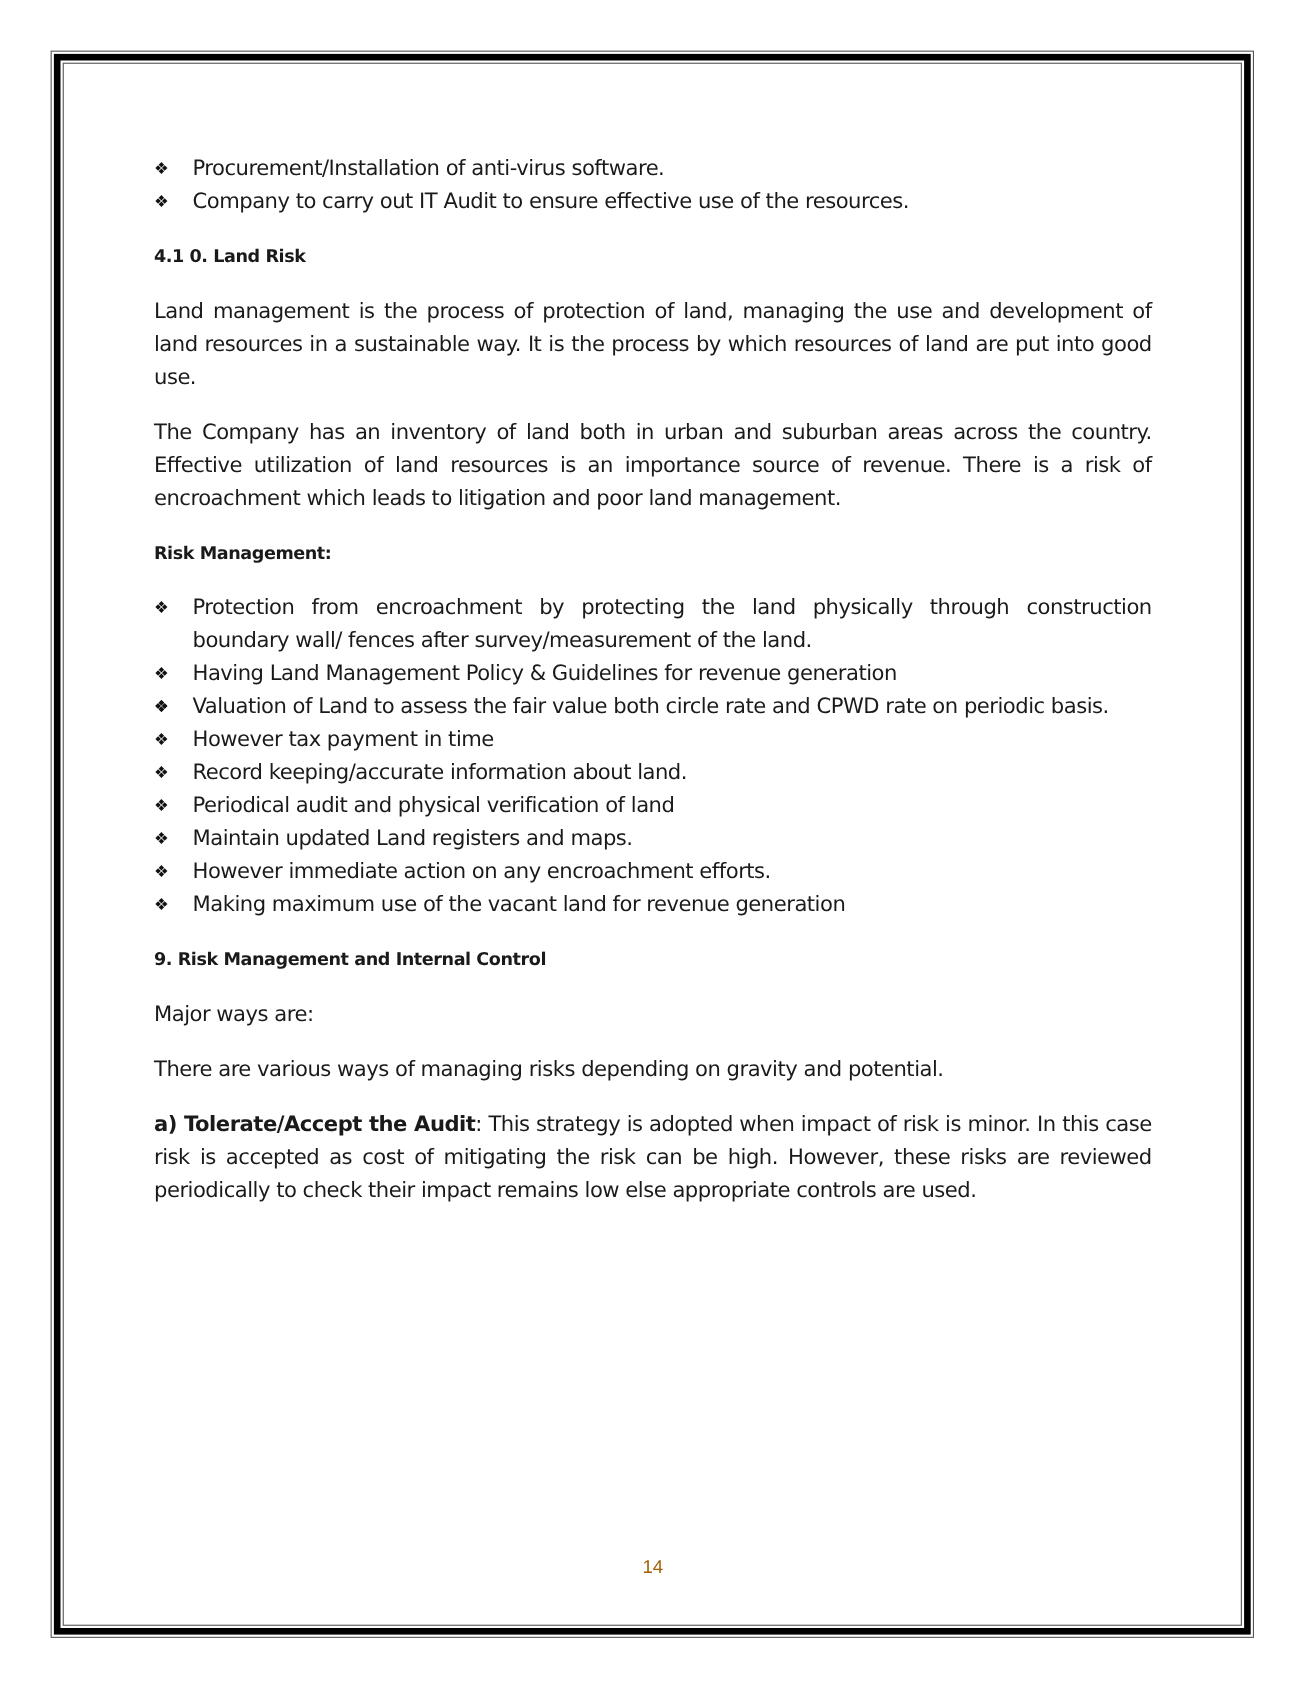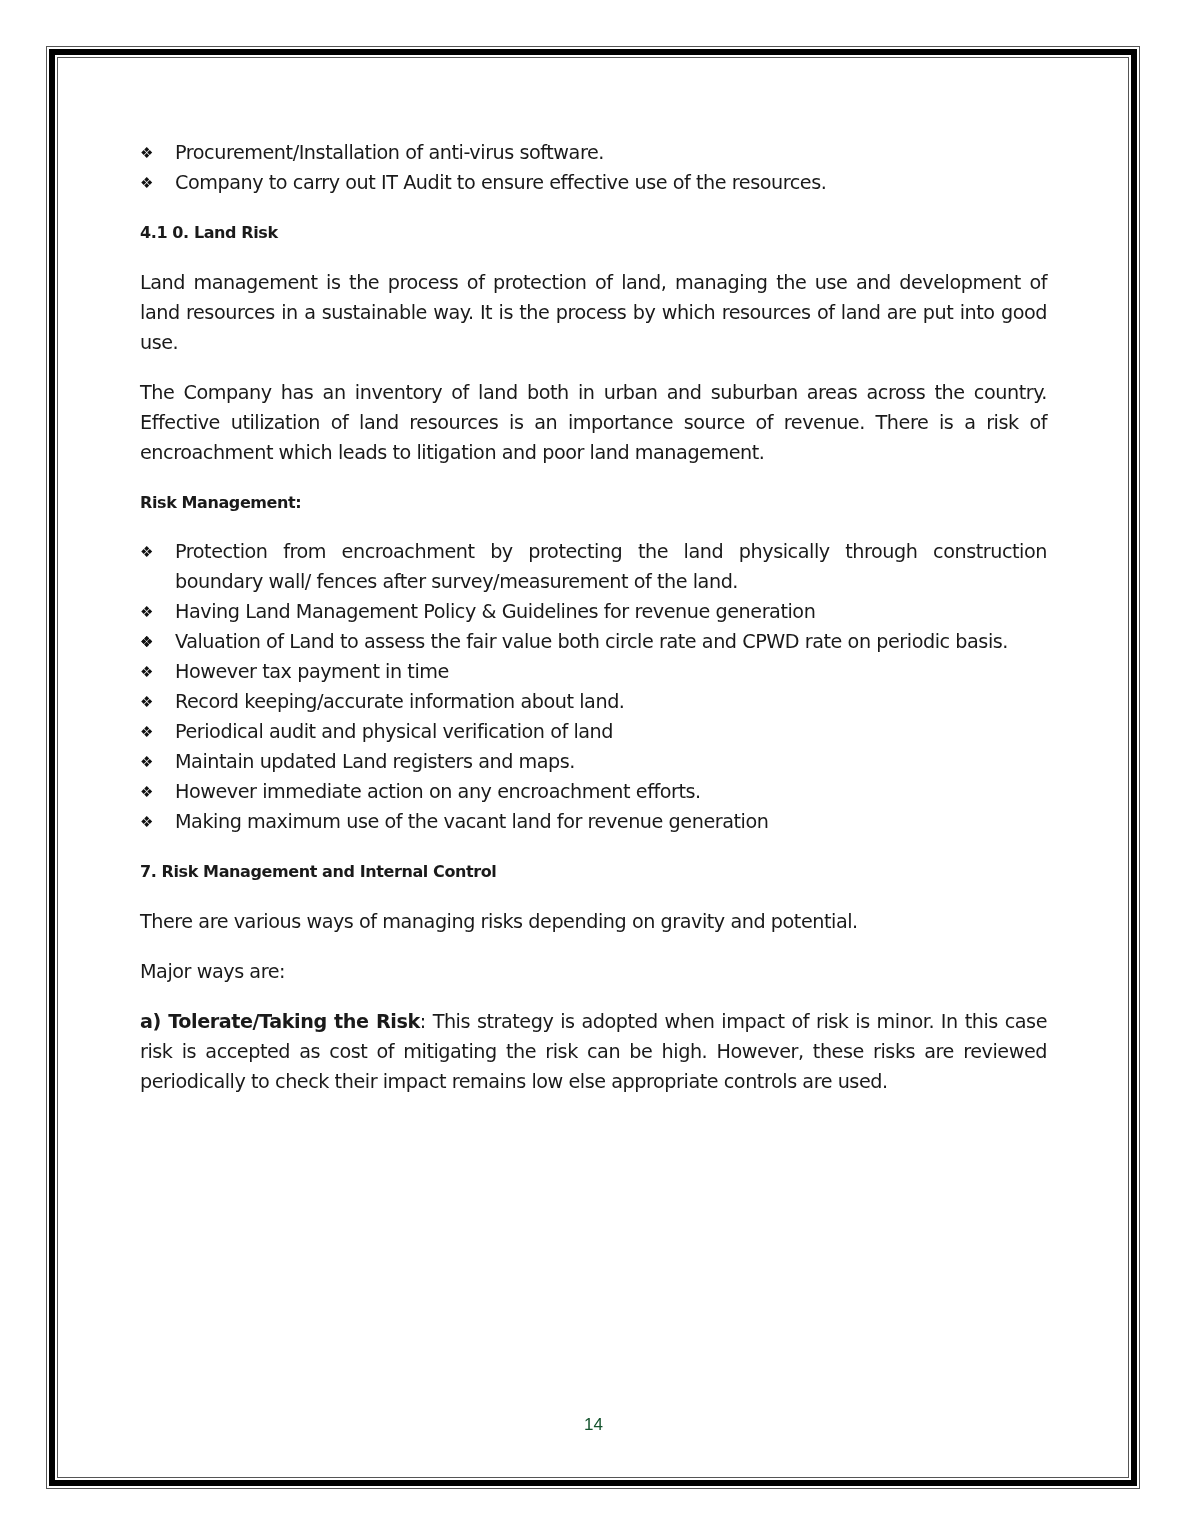--- a/index.html
+++ b/index.html
@@ -13,21 +13,21 @@
                  border: 1px solid #555; box-sizing: border-box; }
   .content { position: absolute; left: 140px; top: 138px; width: 907px; }
   .content p, .content ul { margin: 0; }
   .txt { font-size: 19.2px; line-height: 30px; letter-spacing: -0.45px; word-spacing: 0px; }
   .justify { text-align: justify; text-align-last: left; }
   .bullets { list-style: none; padding: 0; }
   .bullets li { position: relative; padding-left: 35px; }
   .bullet-icon { position: absolute; left: 0; top: 0; font-size: 15px; line-height: 30px; color: #111; }
   .heading { font-weight: bold; font-size: 16px; line-height: 30px; letter-spacing: -0.4px; }
   .page-num { position: absolute; left: 0; width: 1187px; top: 1415px; text-align: center;
-              font-family: "Liberation Sans", sans-serif; font-size: 17px; color: #14532d; }
+              font-family: "Liberation Sans", sans-serif; font-size: 17px; color: #a16207; }
   .gap-20 { margin-top: 20px !important; }
   .gap-19 { margin-top: 19px !important; }
   b { font-weight: bold; }
 </style>
 </head>
 <body>
 
 <div class="frame-outer"></div>
 <div class="frame-thick"></div>
 <div class="frame-inner"></div>
@@ -52,22 +52,22 @@
     <li><span class="bullet-icon">❖</span></li>
     <li><span class="bullet-icon">❖</span><span>Valuation of Land to assess the fair value both circle rate and CPWD rate on periodic basis.</span></li>
     <li><span class="bullet-icon">❖</span><span>However tax payment in time</span></li>
     <li><span class="bullet-icon">❖</span><span>Record keeping/accurate information about land.</span></li>
     <li><span class="bullet-icon">❖</span><span>Periodical audit and physical verification of land</span></li>
     <li><span class="bullet-icon">❖</span><span>Maintain updated Land registers and maps.</span></li>
     <li><span class="bullet-icon">❖</span><span>However immediate action on any encroachment efforts.</span></li>
     <li><span class="bullet-icon">❖</span><span>Making maximum use of the vacant land for revenue generation</span></li>
   </ul>
 
-  <p class="heading gap-20">7. Risk Management and Internal Control</p>
+  <p class="heading gap-20">9. Risk Management and Internal Control</p>
 
+  <p class="txt justify gap-20">Major ways are:</p>
   <p class="txt justify gap-20">There are various ways of managing risks depending on gravity and potential.</p>
-  <p class="txt justify gap-20">Major ways are:</p>
 
-  <p class="txt justify gap-20"><b>a) Tolerate/Taking the Risk</b><span>: This strategy is adopted when impact of risk is minor. In this case risk is accepted as cost of mitigating the risk can be high. However, these risks are reviewed periodically to check their impact remains low else appropriate controls are used.</span></p>
+  <p class="txt justify gap-20"><b>a) Tolerate/Accept the Audit</b><span>: This strategy is adopted when impact of risk is minor. In this case risk is accepted as cost of mitigating the risk can be high. However, these risks are reviewed periodically to check their impact remains low else appropriate controls are used.</span></p>
 
 </div>
 
 <div class="page-num">14</div>
 
 </body></html>

